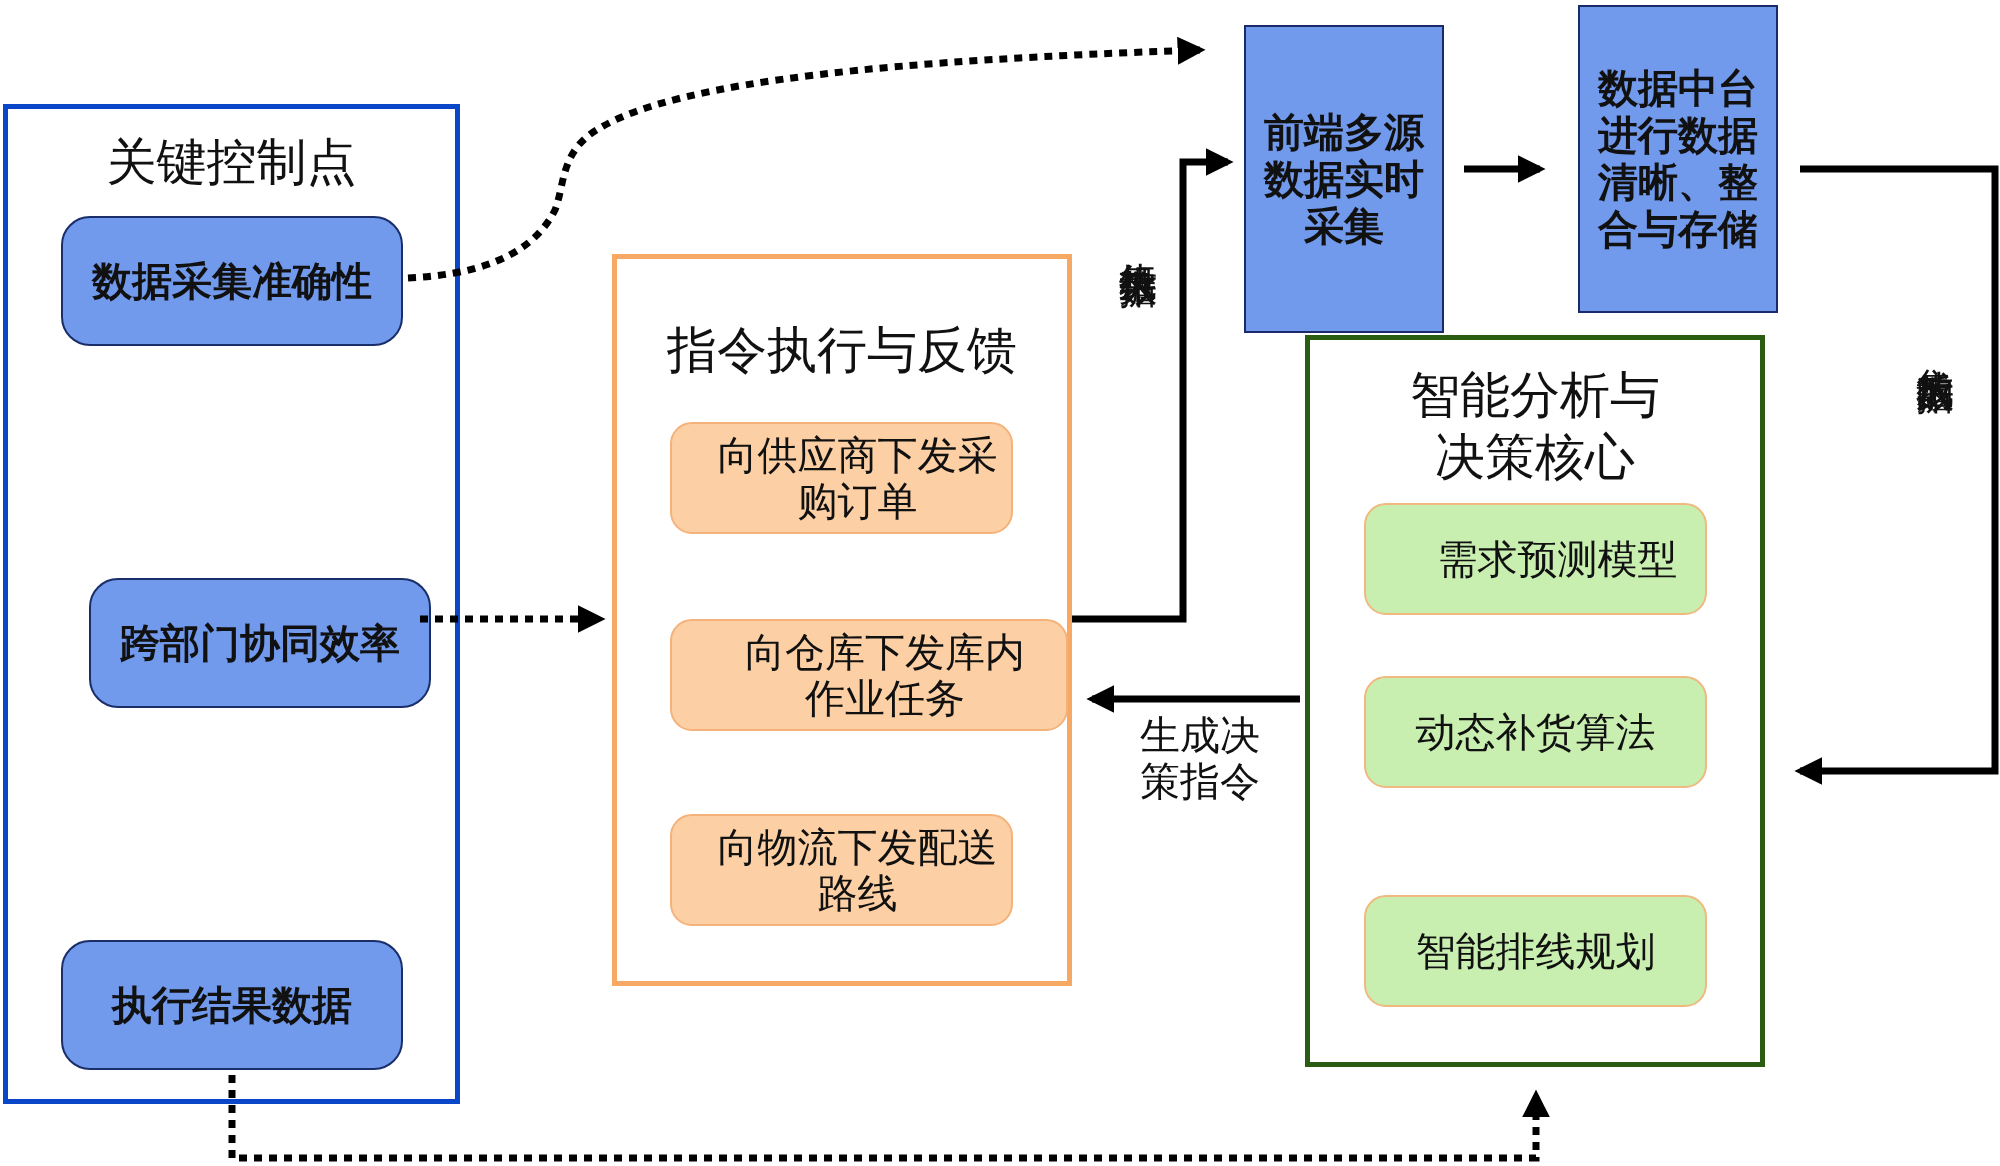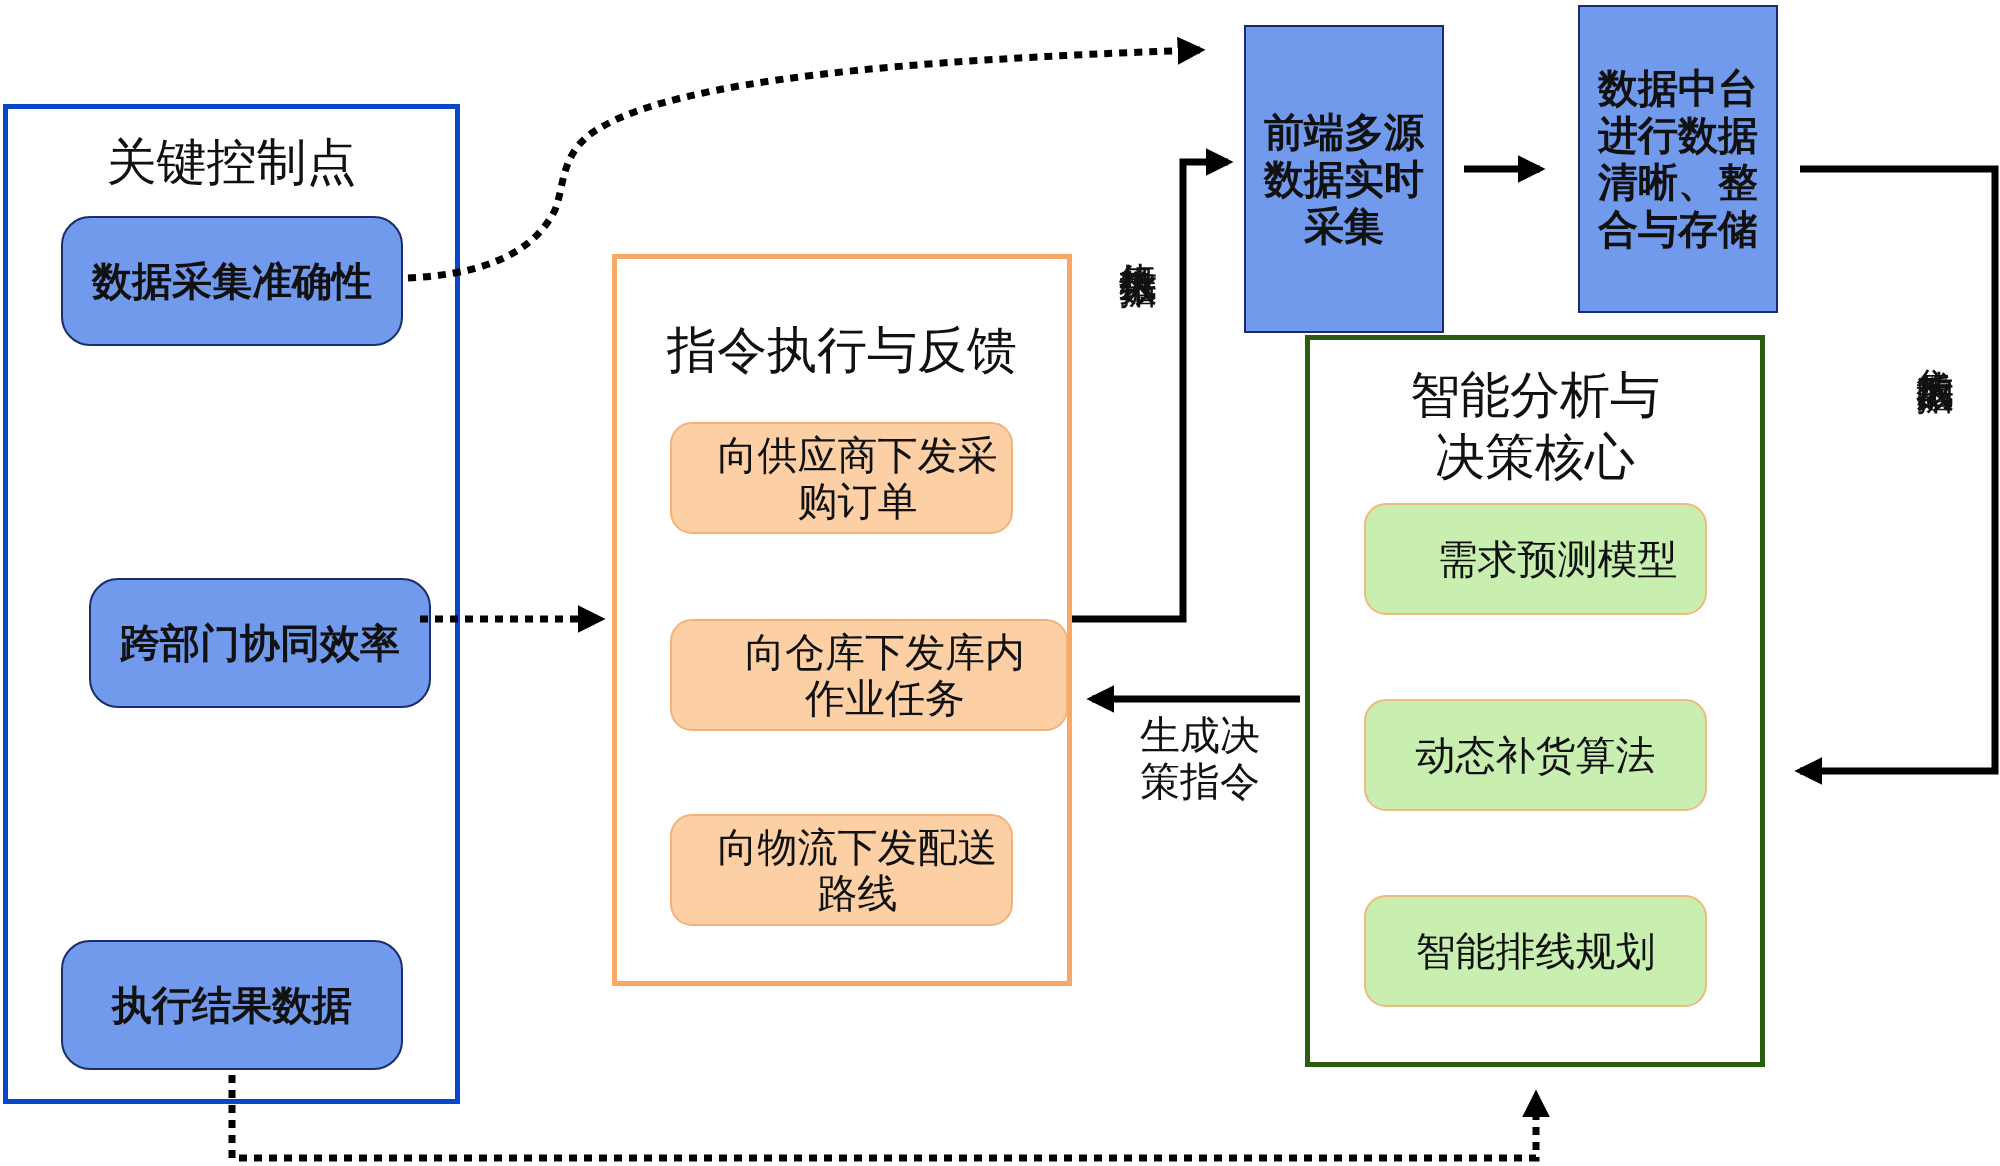--- a/index.html
+++ b/index.html
@@ -62,21 +62,21 @@
 进行数据
 清晰、整
 合与存储</span>
 </div>
 
 <div class="abs panel-green" style="left:1305px; top:335px; width:460px; height:732px;">
   <div class="title" style="top:24px; white-space:pre-line;">智能分析与
 决策核心</div>
 </div>
 <div class="abs node-green" style="left:1364px; top:503px; width:343px; height:112px;padding-left:44px;">需求预测模型</div>
-<div class="abs node-green" style="left:1364px; top:699px; width:343px; height:112px;">动态补货算法</div>
+<div class="abs node-green" style="left:1364px; top:676px; width:343px; height:112px;">动态补货算法</div>
 <div class="abs node-green" style="left:1364px; top:895px; width:343px; height:112px;">智能排线规划</div>
 
 <div class="abs vlabel" style="left:1118px; top:232px;">执行结果数据</div>
 <div class="abs vlabel" style="left:1915px; top:338px;">集成后的数据</div>
 <div class="abs label" style="left:1130px; top:712px; width:140px; white-space:pre-line;">生成决
 策指令</div>
 
 <svg class="overlay" width="2000" height="1166">
   <defs>
     <marker id="ah" markerWidth="4" markerHeight="4" refX="3.2" refY="2" orient="auto" markerUnits="strokeWidth">

